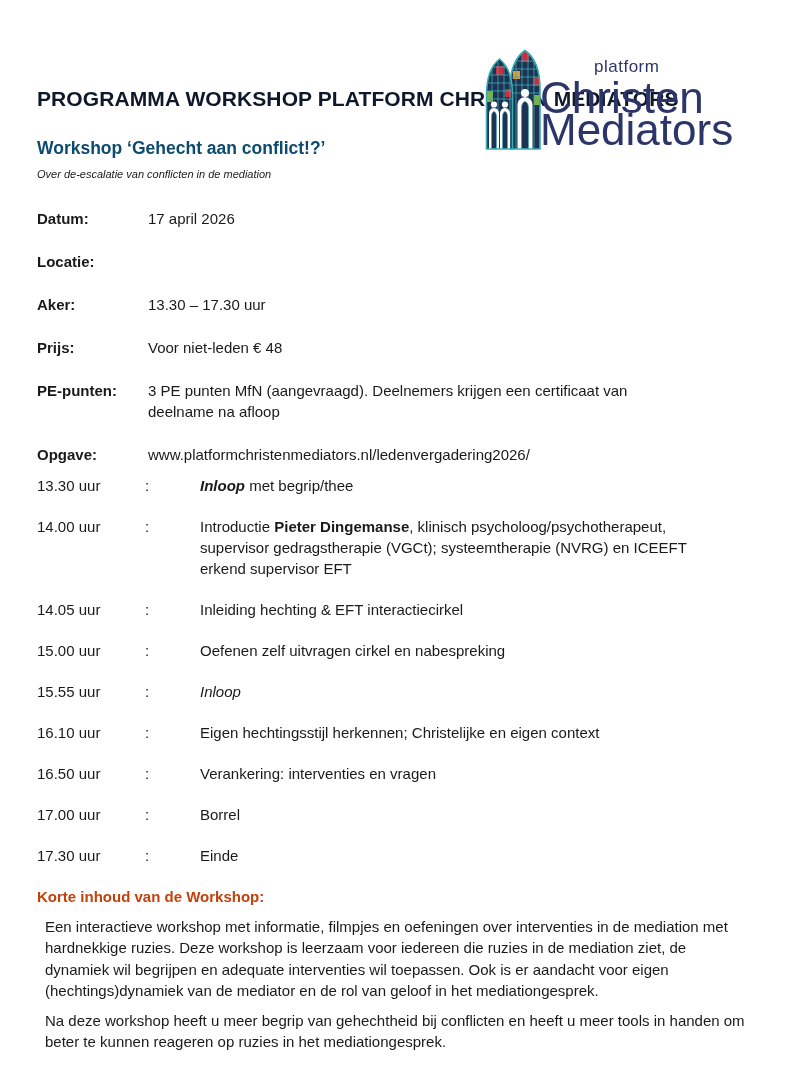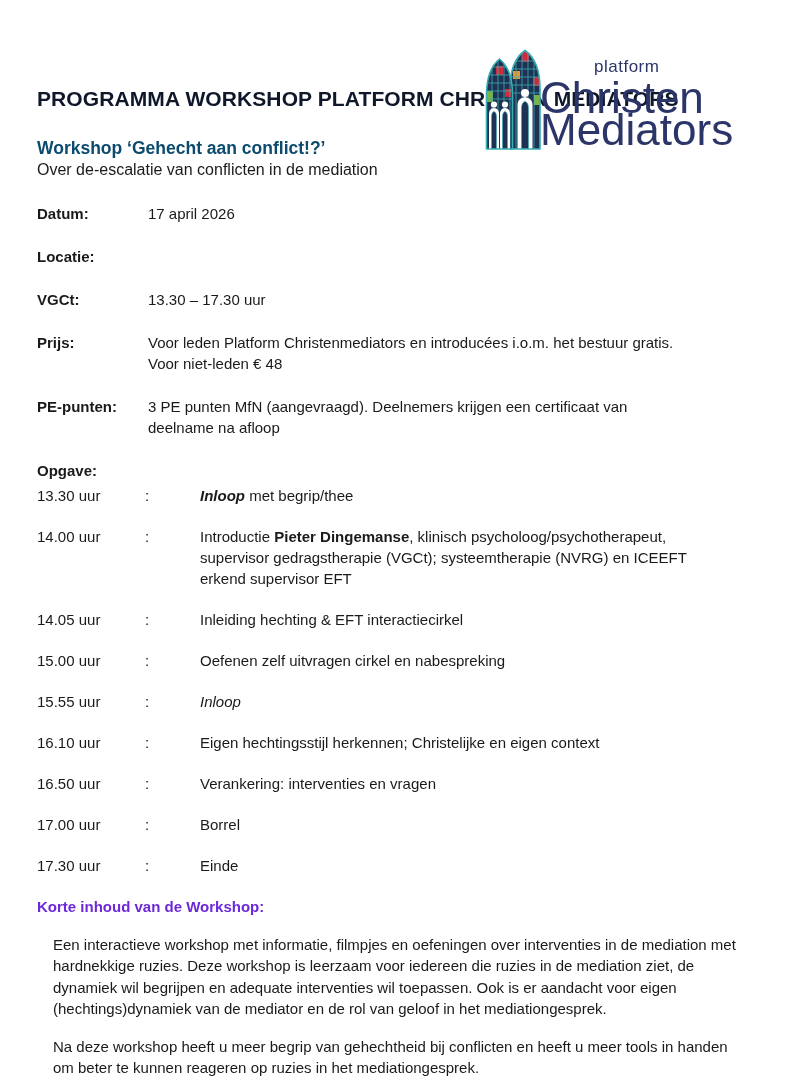--- a/index.html
+++ b/index.html
@@ -45,44 +45,46 @@
     color: #0f172a;
     letter-spacing: 0.1px;
   }
   .workshop-heading {
     margin-top: 27px;
     font-size: 17.5px;
     font-weight: 700;
     color: #0c4a6e;
   }
   .workshop-subheading {
-    font-size: 16px;
+    margin-top: 5px;
+    font-size: 11px;
     line-height: 21px;
+    font-style: italic;
   }
 
   
   .details { margin-top: 23px; font-size: 15px; line-height: 21px; }
   .drow { display: flex; margin-top: 22px; }
   .dlabel { width: 111px; font-weight: 700; flex: 0 0 111px; }
   .dvalue { flex: 1; }
 
   
-  .schedule { margin-top: 4px; font-size: 15px; line-height: 21px; }
+  .schedule { margin-top: 10px; font-size: 15px; line-height: 21px; }
   .srow { display: flex; margin-bottom: 20px; }
   .stime { width: 108px; flex: 0 0 108px; }
   .scolon { width: 55px; flex: 0 0 55px; }
   .sdesc { max-width: 520px; }
   .seg-b { font-weight: 700; }
   .seg-i { font-style: italic; }
   .seg-bi { font-weight: 700; font-style: italic; }
 
   
   .summary { margin-top: 17px; font-size: 15px; line-height: 21.5px; }
-  .summary-heading { font-weight: 700; color: #6d28d9; }
-  .summary p { margin: 16px; }
+  .summary-heading { font-weight: 700; color: #c2410c; }
+  .summary p { margin: 8px; }
 </style>
 </head>
 <body>
 
 <div class="page">
 
   <div class="logo">
     <svg class="logo-icon-svg" width="58" height="101" viewBox="0 0 58 101">
       <defs>
         <clipPath id="archR">
@@ -136,39 +138,39 @@
 
   <div class="details">
     <div class="drow">
       <div class="dlabel">Datum:</div>
       <div class="dvalue">17 april 2026</div>
     </div>
     <div class="drow">
       <div class="dlabel">Locatie:</div>
     </div>
     <div class="drow">
-      <div class="dlabel">VGCt:</div>
+      <div class="dlabel">Aker:</div>
       <div class="dvalue">13.30 – 17.30 uur</div>
     </div>
     <div class="drow">
       <div class="dlabel">Prijs:</div>
       <div class="dvalue">
-        <div>Voor leden Platform Christenmediators en introducées i.o.m. het bestuur gratis.</div>
         <div>Voor niet-leden € 48</div>
       </div>
     </div>
     <div class="drow">
       <div class="dlabel">PE-punten:</div>
       <div class="dvalue">
         <div>3 PE punten MfN (aangevraagd). Deelnemers krijgen een certificaat van</div>
         <div>deelname na afloop</div>
       </div>
     </div>
     <div class="drow">
       <div class="dlabel">Opgave:</div>
+      <div class="dvalue">www.platformchristenmediators.nl/ledenvergadering2026/</div>
     </div>
   </div>
 
   <div class="schedule">
 
     <div class="srow">
       <div class="stime">13.30 uur</div>
       <div class="scolon">:</div>
       <div class="sdesc"><span class="seg-bi">Inloop</span><span> met begrip/thee</span></div>
     </div>

